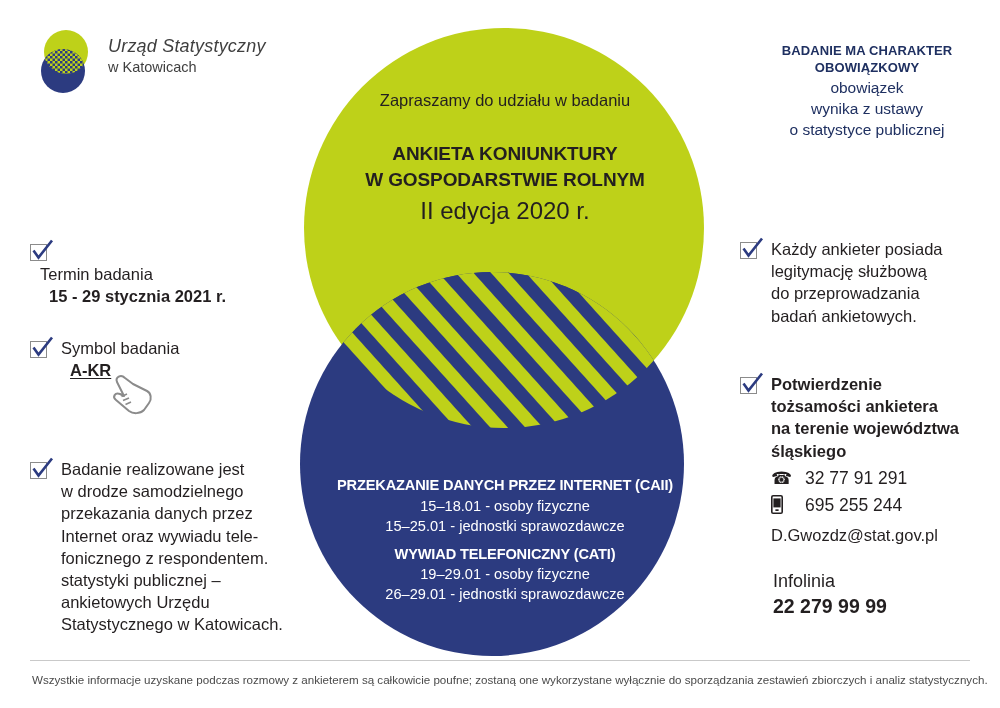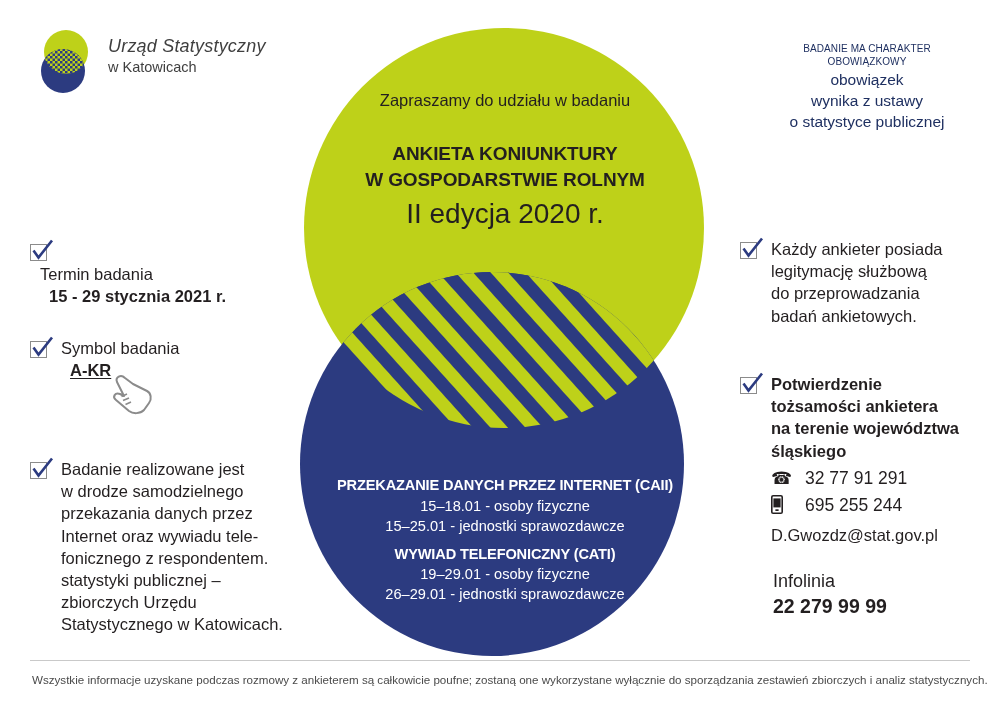--- a/index.html
+++ b/index.html
@@ -79,21 +79,21 @@
   }
   .main-title {
     margin-top: 30px;
     font-size: 19px;
     font-weight: bold;
     line-height: 1.33;
     letter-spacing: -0.1px;
   }
   .edition {
     margin-top: 4px;
-    font-size: 28px;
+    font-size: 24px;
     line-height: 1.25;
     color: #231f20;
   }
 
   .blue-text {
     position: absolute;
     left: 300px;
     top: 476px;
     width: 410px;
     text-align: center;
@@ -179,22 +179,22 @@
   
   .oblig {
     position: absolute;
     left: 738px;
     top: 42px;
     width: 258px;
     text-align: center;
     color: #1f3061;
   }
   .oblig-b {
-    font-size: 10px;
-    font-weight: normal;
+    font-size: 13px;
+    font-weight: bold;
     line-height: 1.33;
     letter-spacing: .1px;
   }
   .oblig-n {
     font-size: 15.5px;
     line-height: 1.37;
   }
 
   
   .contact-row {
@@ -370,21 +370,21 @@
           <path d="M4.5 12.5 L9.5 19.5 L23 2.5" fill="none" stroke="#2c3b80" stroke-width="2.6"></path>
         </svg>
     </div>
     <div class="ci-body">
       <div class="ci-line">Badanie realizowane jest</div>
       <div class="ci-line">w drodze samodzielnego</div>
       <div class="ci-line">przekazania danych przez</div>
       <div class="ci-line">Internet oraz wywiadu tele-</div>
       <div class="ci-line">fonicznego z respondentem.</div>
       <div class="ci-line">statystyki publicznej –</div>
-      <div class="ci-line">zbiorczych Urzędu</div>
+      <div class="ci-line">ankietowych Urzędu</div>
       <div class="ci-line">Statystycznego w Katowicach.</div>
     </div>
   </div>
 
   <div class="check-item" id="item-legitymacja">
     <div class="cbox">
       <span class="sq"></span>
       <svg width="26" height="26" viewBox="0 0 26 26">
           <path d="M4.5 12.5 L9.5 19.5 L23 2.5" fill="none" stroke="#2c3b80" stroke-width="2.6"></path>
         </svg>

